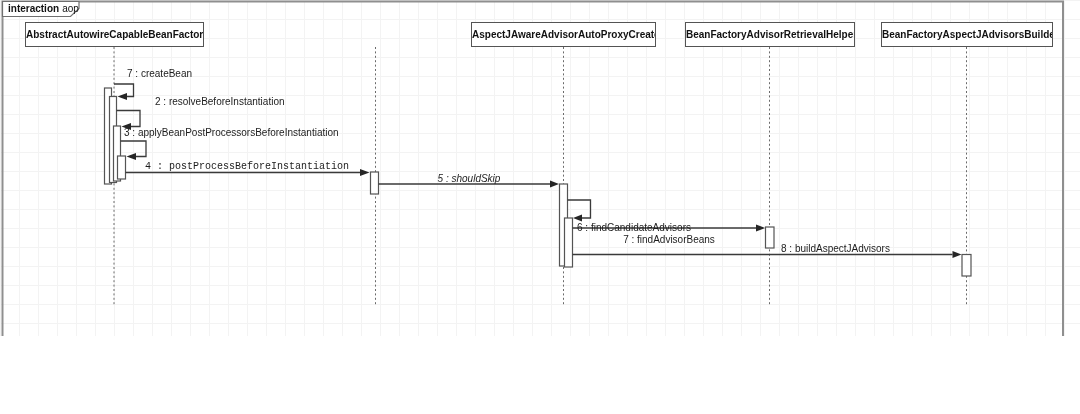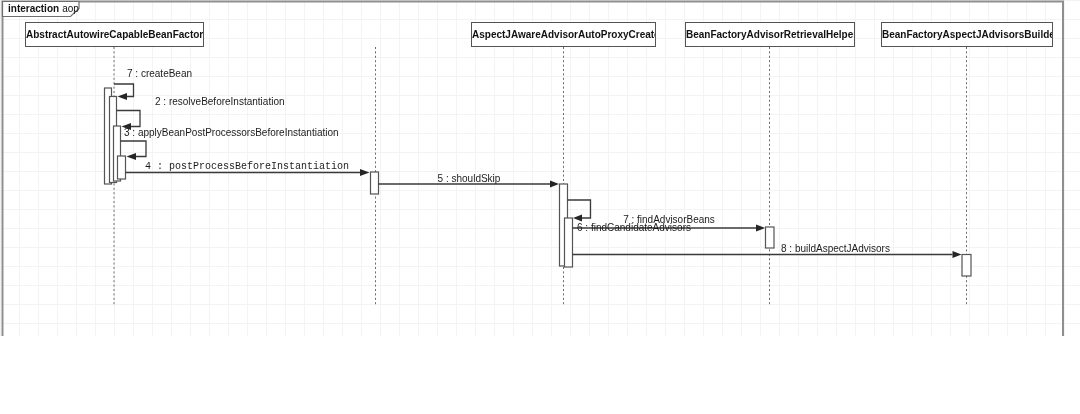--- a/index.html
+++ b/index.html
@@ -97,18 +97,18 @@
 
   <div class="head" style="left:25px;width:179px;">AbstractAutowireCapableBeanFactory</div>
   <div class="head" style="left:471px;width:185px;">AspectJAwareAdvisorAutoProxyCreator</div>
   <div class="head" style="left:685px;width:170px;">BeanFactoryAdvisorRetrievalHelper</div>
   <div class="head" style="left:881px;width:172px;">BeanFactoryAspectJAdvisorsBuilder</div>
 
   <div class="msg" style="left:127px;top:68px;">7 : createBean</div>
   <div class="msg" style="left:139px;top:96px;margin-left:16px;">2 : resolveBeforeInstantiation</div>
   <div class="msg" style="left:124px;top:127px;">3 : applyBeanPostProcessorsBeforeInstantiation</div>
   <div class="msg centered" style="left:247px;top:161px;font-family:Liberation Mono, monospace;">4 : postProcessBeforeInstantiation</div>
-  <div class="msg centered" style="left:469px;top:173px;">5 : shouldSkip</div>
+  <div class="msg centered" style="left:469px;top:173px;font-style:italic;">5 : shouldSkip</div>
   <div class="msg" style="left:577px;top:190px;margin-top:32px;">6 : findCandidateAdvisors</div>
-  <div class="msg centered" style="left:669px;top:214px;">7 : findAdvisorBeans</div>
+  <div class="msg centered" style="left:669px;top:234px;">7 : findAdvisorBeans</div>
   <div class="msg" style="left:781px;top:243px;text-align:center;">8 : buildAspectJAdvisors</div>
 
 </div>
 
 </body></html>

